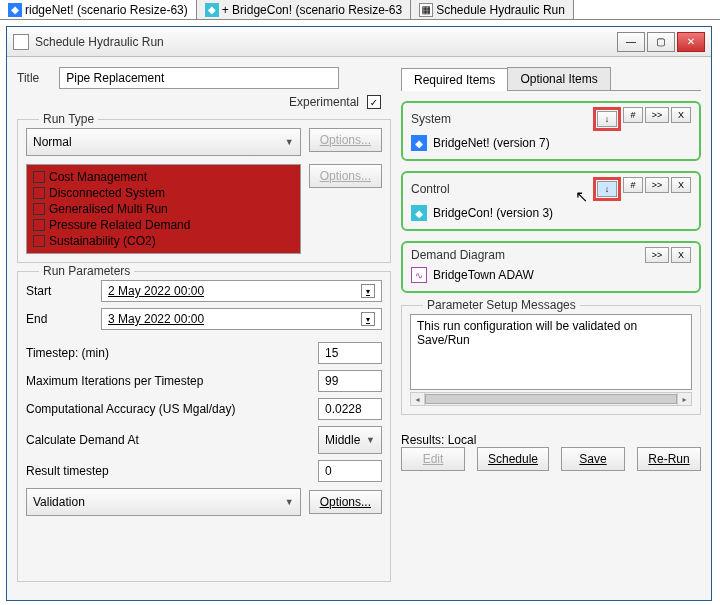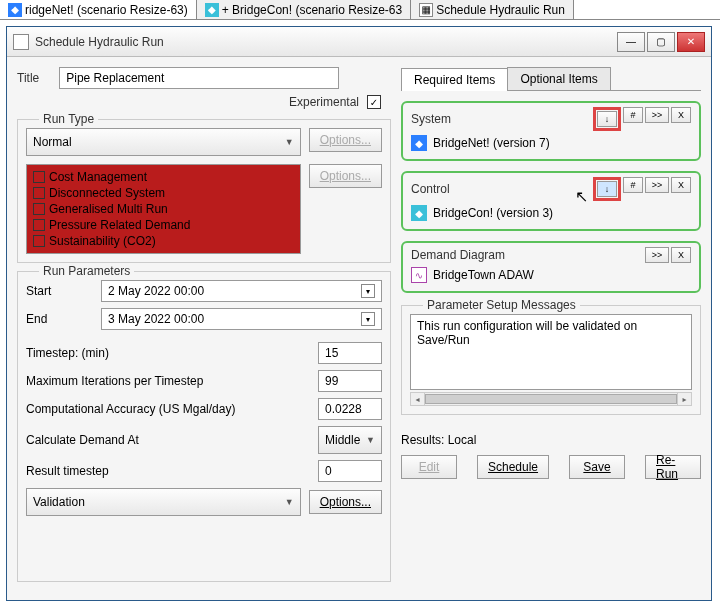--- a/index.html
+++ b/index.html
@@ -41,21 +41,21 @@
   .btn { border: 1px solid #999; background: linear-gradient(#fdfdfd,#e8e8e8); padding: 3px 10px; height: 24px; display: inline-flex; align-items: center; justify-content: center; cursor: default; text-decoration: underline; }
   .btn.disabled { color: #aaa; }
   .flags { margin-top: 8px; display: flex; gap: 8px; }
   .flags-box { border: 1px solid #999; background: #b91c1c; padding: 4px 6px; flex: 1; }
   .flag-item { display: flex; align-items: center; gap: 4px; padding: 1px 0; }
   .flag-cb { width: 12px; height: 12px; border: 1px solid #333; }
   
   .param-row { display: flex; align-items: center; margin-bottom: 6px; }
   .param-label { width: 75px; }
   .param-label-long { flex: 1; }
-  .date-field { border: 1px solid #999; background: #fff; padding: 3px 6px; height: 22px; flex: 1; display: flex; align-items: center; justify-content: space-between; }
+  .date-field { border: 1px solid #999; background: #fff; padding: 3px 6px; height: 22px; flex: 1; display: flex; align-items: center; justify-content: space-between; text-decoration: underline; }
   .cal-icon { width: 14px; height: 14px; border: 1px solid #888; display: flex; align-items: center; justify-content: center; font-size: 8px; }
   .num-box { width: 64px; border: 1px solid #999; background: #fff; padding: 3px 6px; height: 22px; }
   
   .tabs { display: flex; border-bottom: 1px solid #999; }
   .tab { padding: 4px 12px; border: 1px solid #999; border-bottom: none; margin-right: -1px; background: #e8e8e8; }
   .tab.active { background: #fff; position: relative; top: 1px; }
   
   .card { border: 2px solid #5bc15b; border-radius: 6px; padding: 4px 8px 8px; margin-top: 10px; position: relative; }
   .card-header { display: flex; align-items: center; justify-content: space-between; }
   .card-title { color: #333; }
@@ -71,21 +71,21 @@
   
   .msg-group { border: 1px solid #ccc; padding: 8px; margin-top: 12px; position: relative; }
   .msg-box { border: 1px solid #999; background: #fff; padding: 4px 6px; height: 76px; overflow: auto; }
   .scroll-x { height: 14px; border: 1px solid #ccc; background: #efefef; margin-top: 2px; position: relative; }
   .scroll-x .thumb { position: absolute; left: 14px; right: 14px; top: 1px; bottom: 1px; background: #cfcfcf; border: 1px solid #aaa; }
   .scroll-x .arr { position: absolute; top: 0; bottom: 0; width: 14px; display: flex; align-items: center; justify-content: center; font-size: 8px; color: #666; }
   .scroll-x .arr.left { left: 0; border-right: 1px solid #ccc; }
   .scroll-x .arr.right { right: 0; border-left: 1px solid #ccc; }
   
   .results-row { margin-top: 18px; }
-  .results-btns { display: flex; gap: 20px; margin-top: 8px; }
+  .results-btns { display: flex; gap: 12px; }
   .results-btns .btn { flex: 1; }
   
   .cursor { position: absolute; left: 568px; top: 160px; font-size: 16px; color: #000; pointer-events: none; }
 </style>
 </head>
 <body>
 
 <div class="top-bar">
   <div class="top-tab">
     <span class="tab-icon blue">◆</span>

